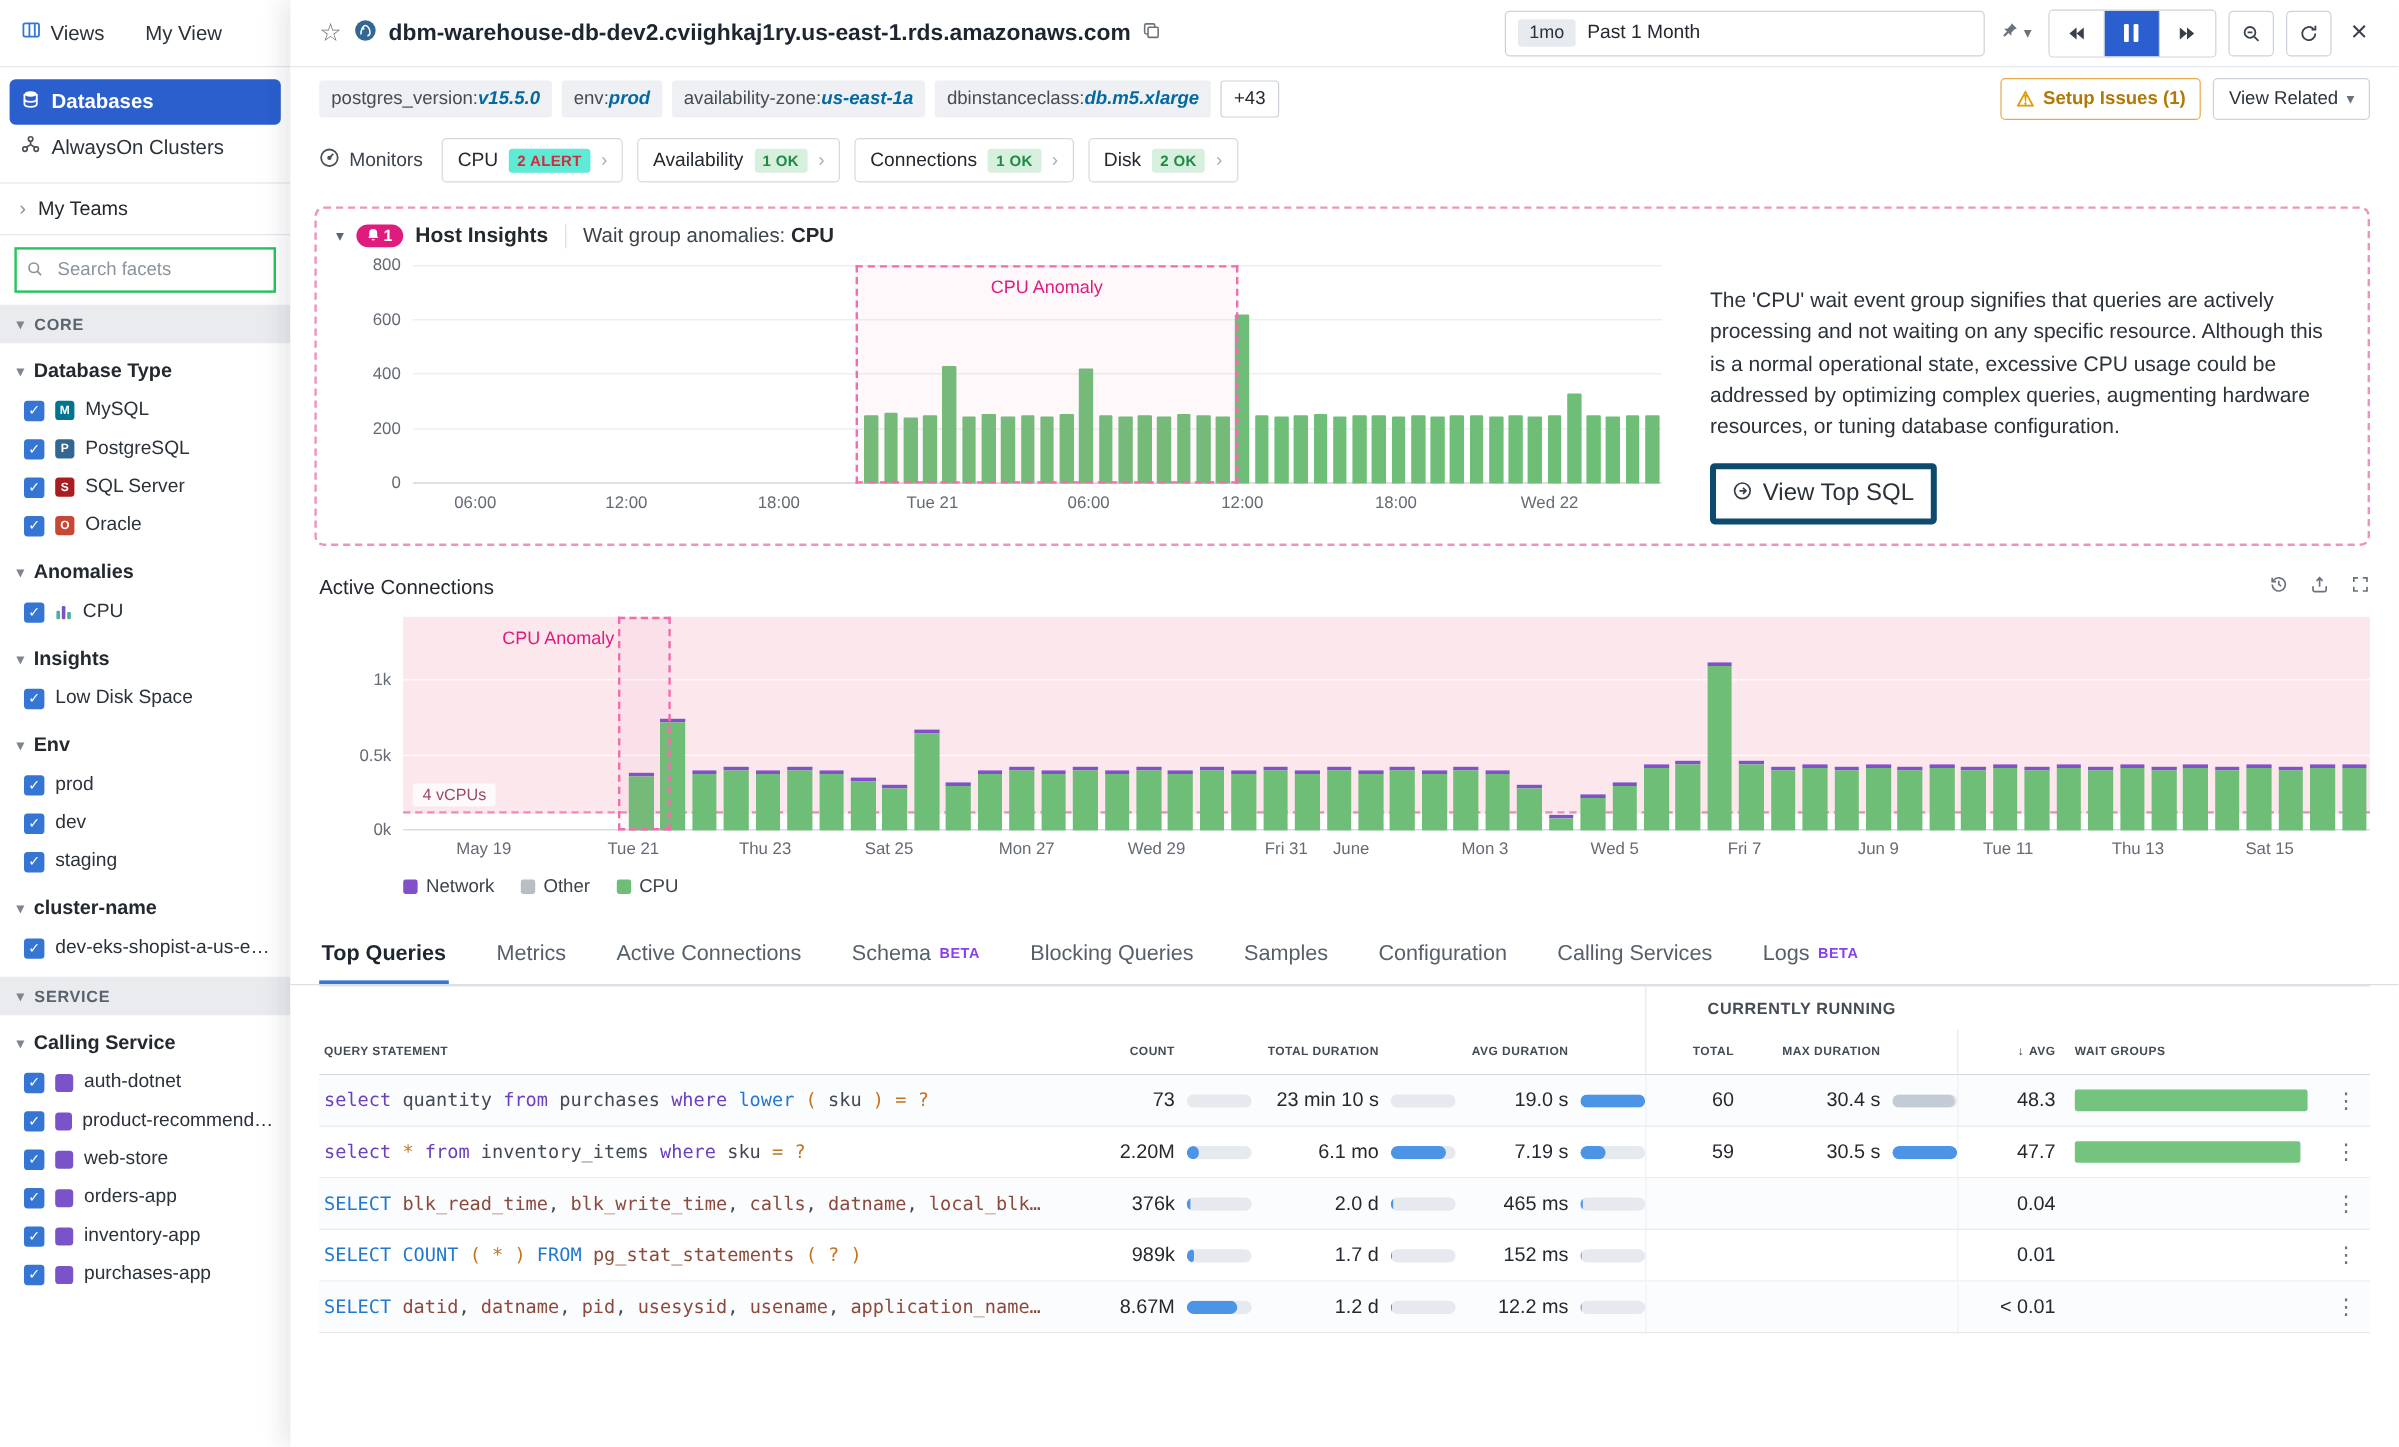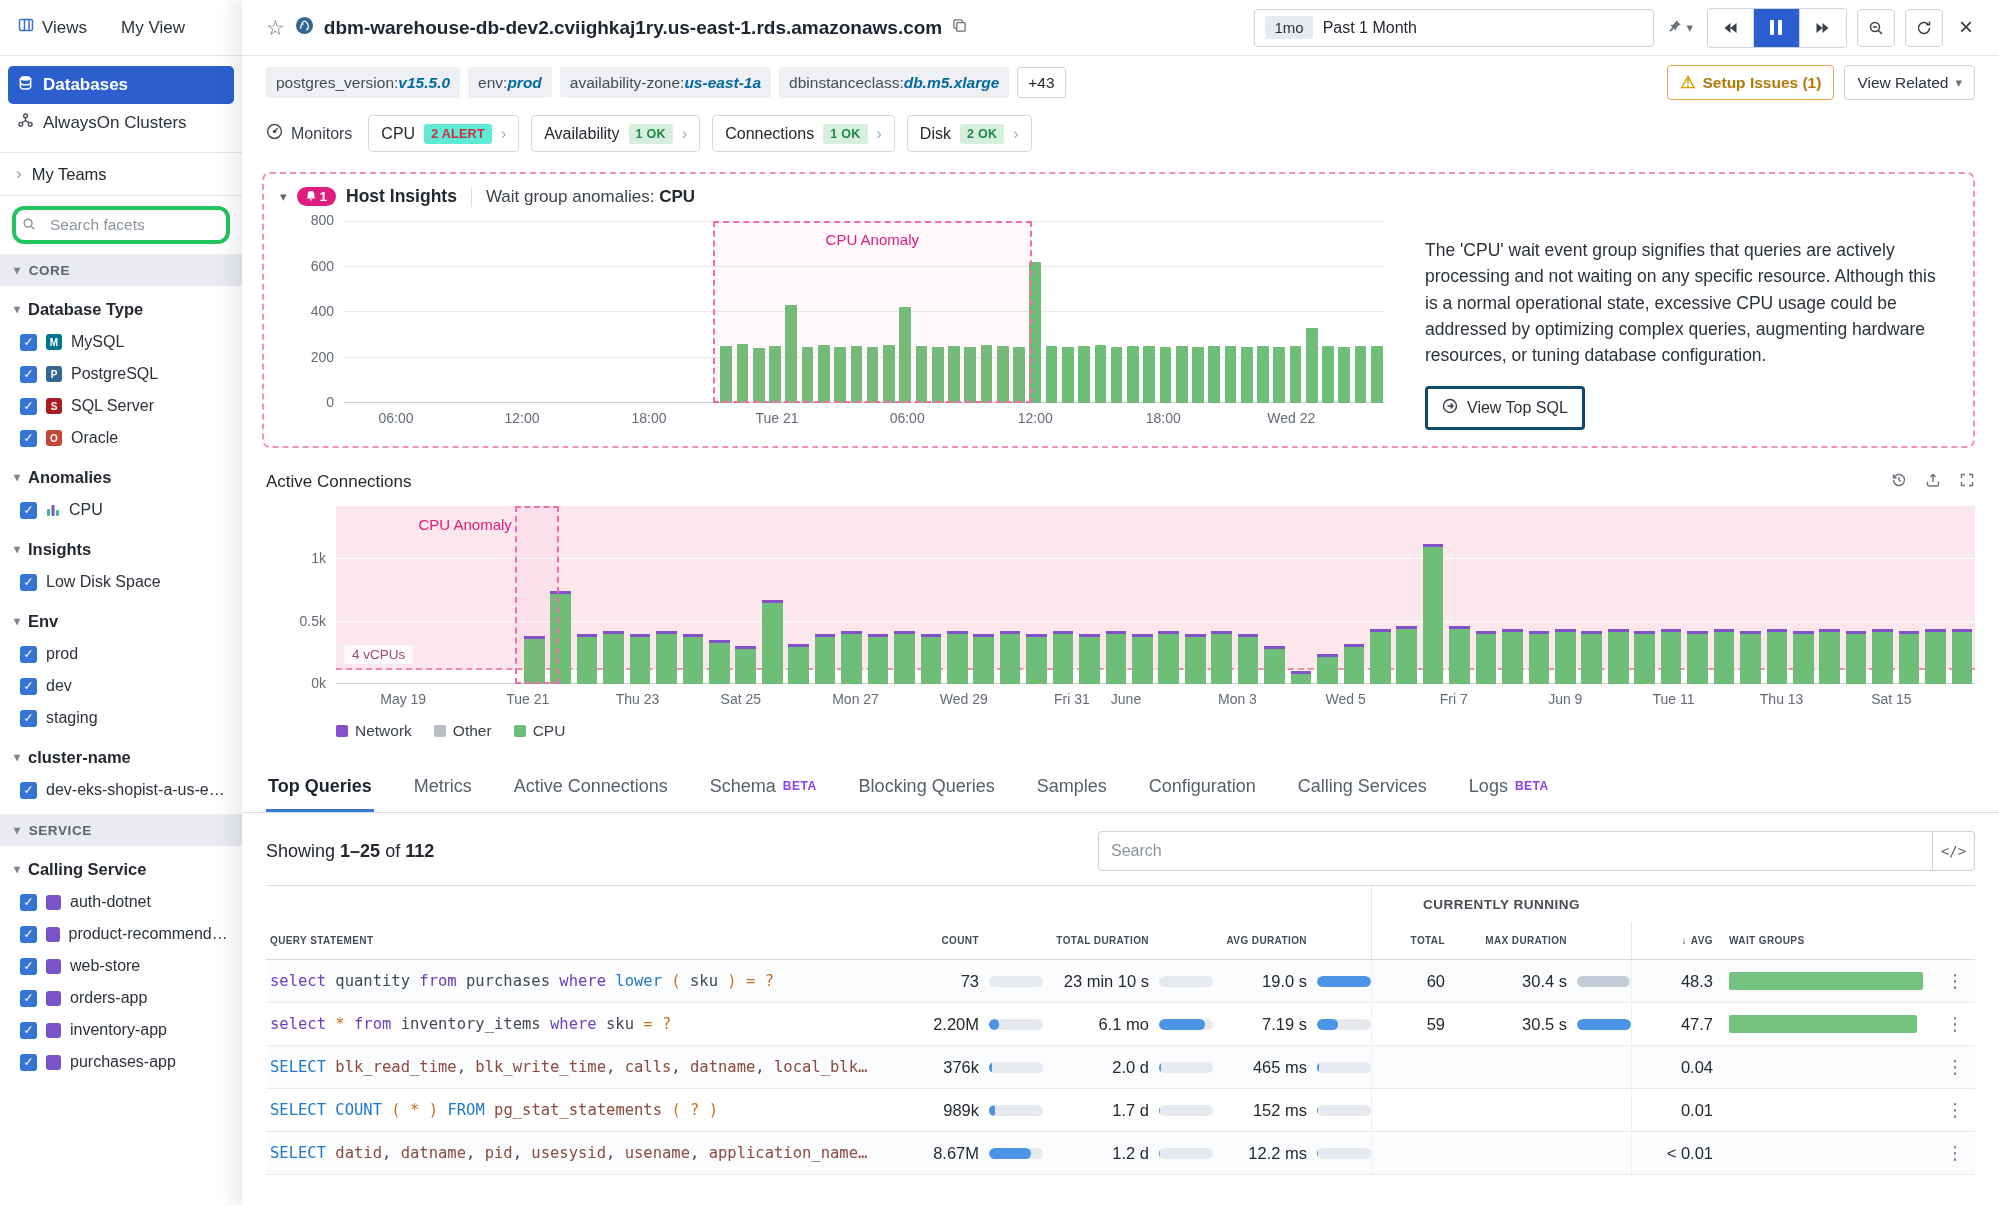--- a/index.html
+++ b/index.html
@@ -10,21 +10,21 @@
   
   .sidebar { width:242px; flex:0 0 242px; background:#fff; height:100%; overflow:hidden; position:relative; z-index:1; }
   .sb-tabs { display:flex; align-items:center; gap:34px; height:56px; padding:0 18px; border-bottom:1px solid #e4e7ec; }
   .sb-tab { display:flex; align-items:center; gap:8px; font-size:17px; color:#2b323a; cursor:pointer; }
   .sb-nav { padding:10px 8px 4px 8px; }
   .sb-nav-item { display:flex; align-items:center; gap:10px; height:38px; padding:0 10px; border-radius:5px; font-size:17px; color:#2b323a; }
   .sb-nav-item.selected { background:#2b5fce; color:#fff; font-weight:bold; }
   .sb-teams { display:flex; align-items:center; gap:10px; height:44px; padding:0 16px; border-top:1px solid #e4e7ec; border-bottom:1px solid #e4e7ec; font-size:16.5px; margin-top:6px; }
   .sb-chev-r { color:#8b939c; font-size:17px; }
   .sb-search { margin:10px 12px; position:relative; }
-  .sb-search input { width:100%; height:38px; border:4px solid #22c55e; border-radius:12px; padding:0 10px 0 34px; font-size:15.5px; font-family:"Liberation Sans",sans-serif; color:#2b323a; outline:none; }
+  .sb-search input { width:100%; height:38px; border:2px solid #22c55e; border-radius:0; padding:0 10px 0 34px; font-size:15.5px; font-family:"Liberation Sans",sans-serif; color:#2b323a; outline:none; }
   .sb-search input::placeholder { color:#8b939c; }
   .sb-search .mag { position:absolute; left:10px; top:11px; }
   .facet-band { display:flex; align-items:center; gap:8px; height:32px; background:#e9ebef; padding:0 14px; font-size:13.5px; font-weight:bold; letter-spacing:0.6px; color:#5b646e; margin-top:8px; }
   .band-chevron, .group-chevron { color:#7d858e; font-size:12px; }
   .facet-group { margin:6px 0 4px 0; }
   .facet-group-head { display:flex; align-items:center; gap:8px; height:34px; padding:0 14px; font-size:16.5px; font-weight:bold; color:#23292f; }
   .facet-item { display:flex; align-items:center; gap:9px; height:32px; padding:0 14px 0 20px; font-size:16px; color:#2b323a; }
   .fcheck { width:17px; height:17px; flex:0 0 17px; background:#3575d4; border-radius:3px; color:#fff; font-size:12px; display:flex; align-items:center; justify-content:center; }
   .ficon { display:inline-flex; align-items:center; justify-content:center; }
   .ficon-brand { width:16px; height:16px; border-radius:3px; color:#fff; font-size:10px; font-weight:bold; }
@@ -90,21 +90,21 @@
   .bars-layer { position:absolute; inset:0; display:flex; align-items:flex-end; }
   .bar-slot { flex:1; display:flex; align-items:flex-end; justify-content:center; height:100%; }
   .bar-g { width:72%; background:#6fbe77; border-radius:1px 1px 0 0; }
   .xlabels { position:relative; height:26px; }
   .xtick { position:absolute; top:7px; transform:translateX(-50%); font-size:14px; color:#646b75; white-space:nowrap; }
   .anomaly-box { position:absolute; top:0; bottom:0; border:2px dashed #f06eae; background:rgba(240,110,174,0.05); z-index:3; }
   .anomaly-label { color:#df1b7e; font-size:15px; white-space:nowrap; }
   .hi-anom-label { position:absolute; top:8px; left:50%; transform:translateX(-50%); }
   .hi-right { flex:1; padding:16px 10px 0 40px; }
   .hi-desc { font-size:17.5px; line-height:1.5; color:#2b323a; max-width:830px; }
-  .vts-btn { display:inline-flex; align-items:center; gap:9px; margin-top:18px; border:3px solid #0c4a6e; border-radius:4px; padding:9px 14px; font-size:16px; color:#2b323a; background:#fff; }
+  .vts-btn { display:inline-flex; align-items:center; gap:9px; margin-top:18px; border:5px solid #0c4a6e; border-radius:4px; padding:9px 14px; font-size:20px; color:#2b323a; background:#fff; }
 
   
   .ac-section { margin-top:24px; padding:0 24px; }
   .ac-head { display:flex; align-items:center; }
   .ac-title { font-size:17px; color:#23292f; }
   .ac-icons { margin-left:auto; display:flex; gap:18px; }
   .ac-chart { position:relative; margin-left:70px; margin-top:14px; }
   .ac-plot { position:relative; height:178px; }
   .ac-pink { position:absolute; left:0; right:0; top:0; bottom:14px; background:#fbe7ec; }
   .ac-grid { position:absolute; left:0; right:0; height:1px; background:rgba(255,255,255,0.95); z-index:1; }
@@ -995,32 +995,20 @@
         </div>
         <div class="tab">
           <span>Calling Services</span>
         </div>
         <div class="tab">
           <span>Logs</span>
           <span class="tab-beta">BETA</span>
         </div>
       </nav>
 
-    <div class="qt-toolbar">
-      <div class="showing">
-        <span>Showing</span>
-        <strong>1–25</strong>
-        <span>of</span>
-        <strong>112</strong>
-      </div>
-      <div class="search-box">
-        <input type="text" placeholder="Search" style="">
-      </div>
-      <div class="code-btn">&lt;/&gt;</div>
-    </div>
 
     <div class="qtable">
       <div class="qt-head-groups">
         <div></div>
           <div></div>
           <div></div>
           <div></div>
         <div class="qt-group-cell" style="grid-column:5/7;text-align:center;">CURRENTLY RUNNING</div>
         <div></div>
       </div>

